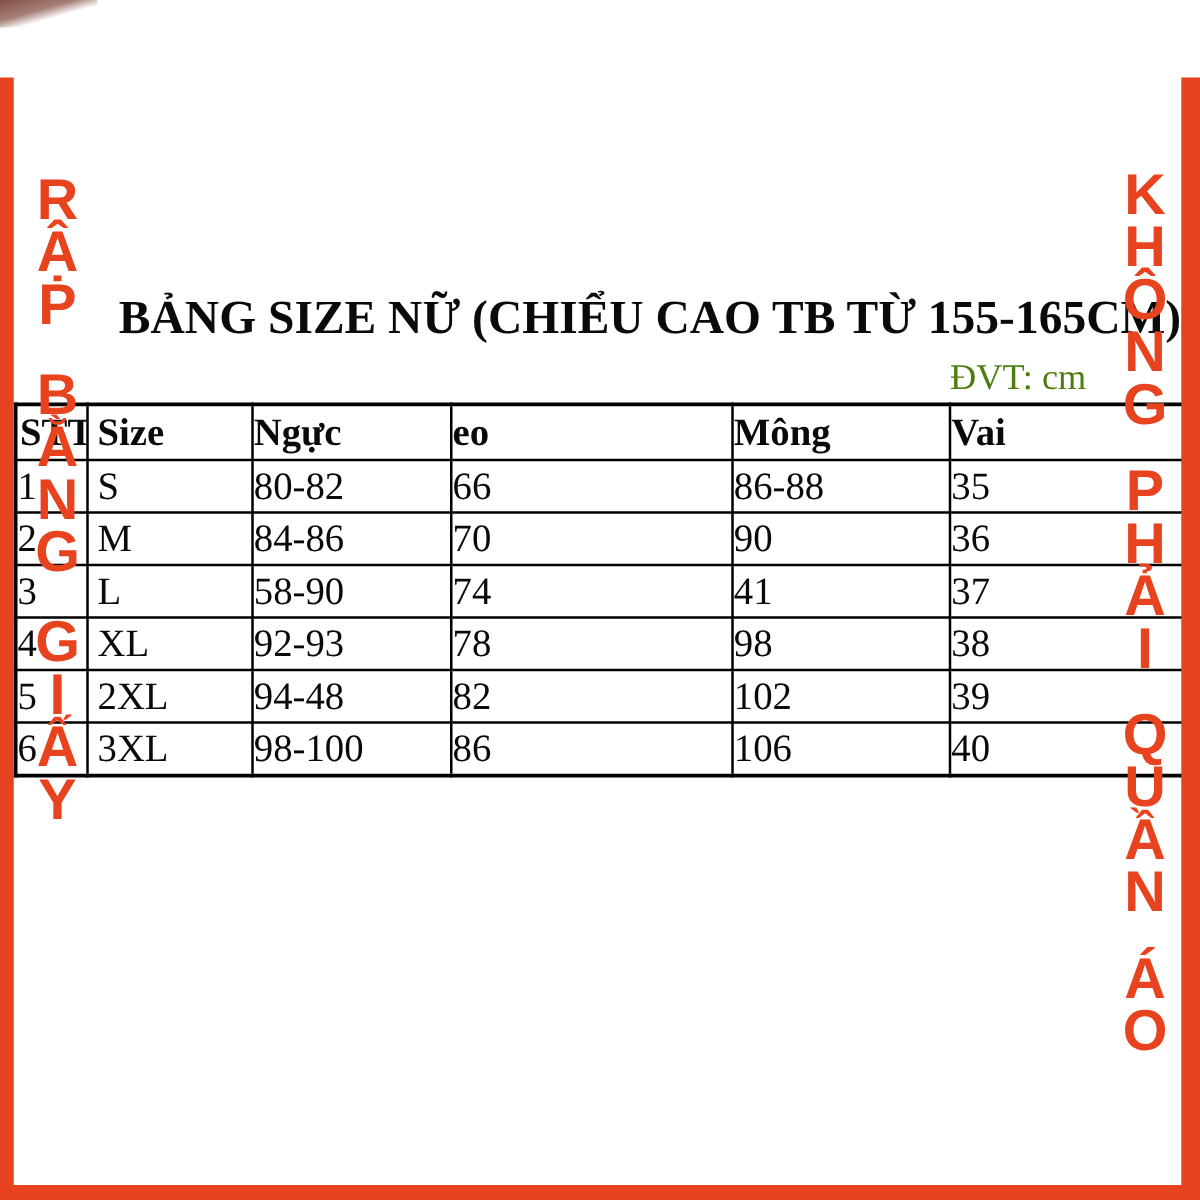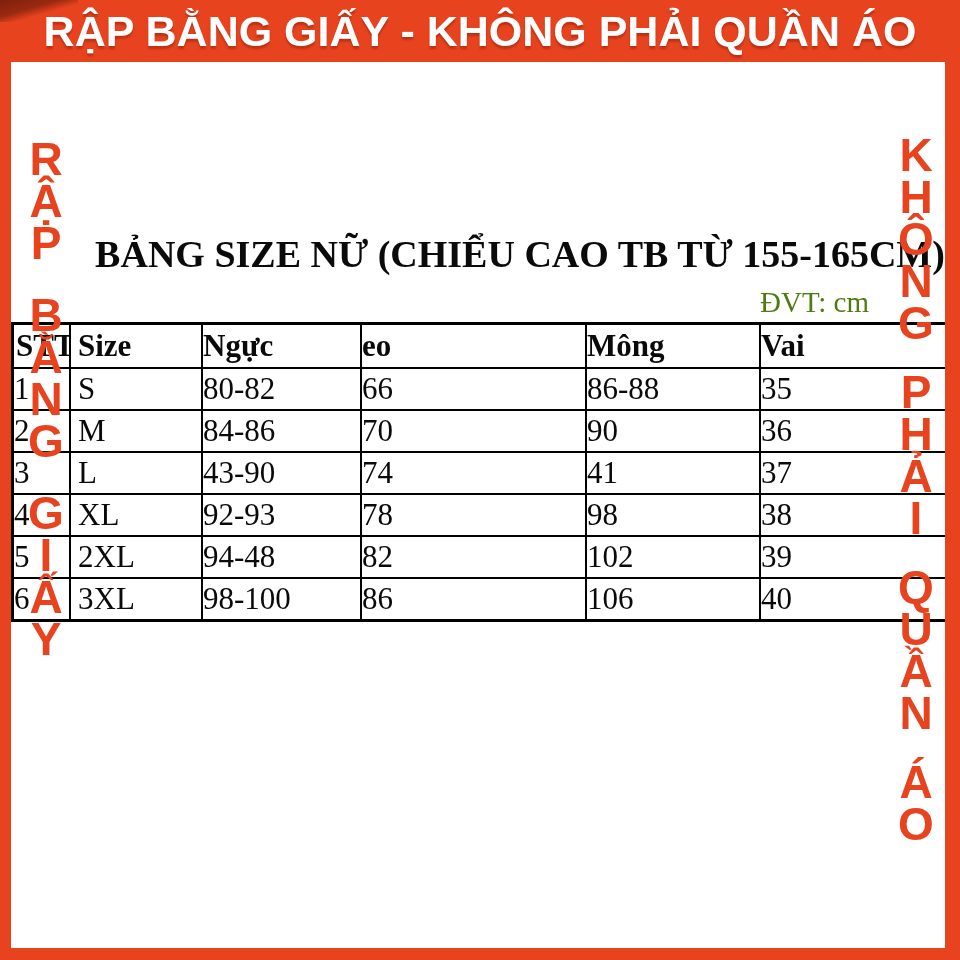--- a/index.html
+++ b/index.html
@@ -73,23 +73,20 @@
   .size-table .c3 { width:223px; }
   .size-table .c4 { width:172px; }
   .size-table .c5 { width:201px; }
   .size-table thead .c0 { text-align:left; padding-left:2px; }
 </style>
 </head>
 <body>
 
 <div class="frame">
 
-  <div class="banner-top">
-    <span>RẬP BẰNG GIẤY - KHÔNG PHẢI QUẦN ÁO</span>
-  </div>
   <div class="corner-fold"></div>
 
   <div class="bar left"></div>
   <div class="bar right"></div>
   <div class="bar bottom"></div>
 
   <div class="side-text left-col">
       <div class="vword">
         <span>R</span>
         <span>Ậ</span>
@@ -161,21 +158,21 @@
           <td class="c0">2</td>
           <td class="c1">M</td>
           <td class="c2">84-86</td>
           <td class="c3">70</td>
           <td class="c4">90</td>
           <td class="c5">36</td>
         </tr>
         <tr>
           <td class="c0">3</td>
           <td class="c1">L</td>
-          <td class="c2">43-90</td>
+          <td class="c2">58-90</td>
           <td class="c3">74</td>
           <td class="c4">41</td>
           <td class="c5">37</td>
         </tr>
         <tr>
           <td class="c0">4</td>
           <td class="c1">XL</td>
           <td class="c2">92-93</td>
           <td class="c3">78</td>
           <td class="c4">98</td>

